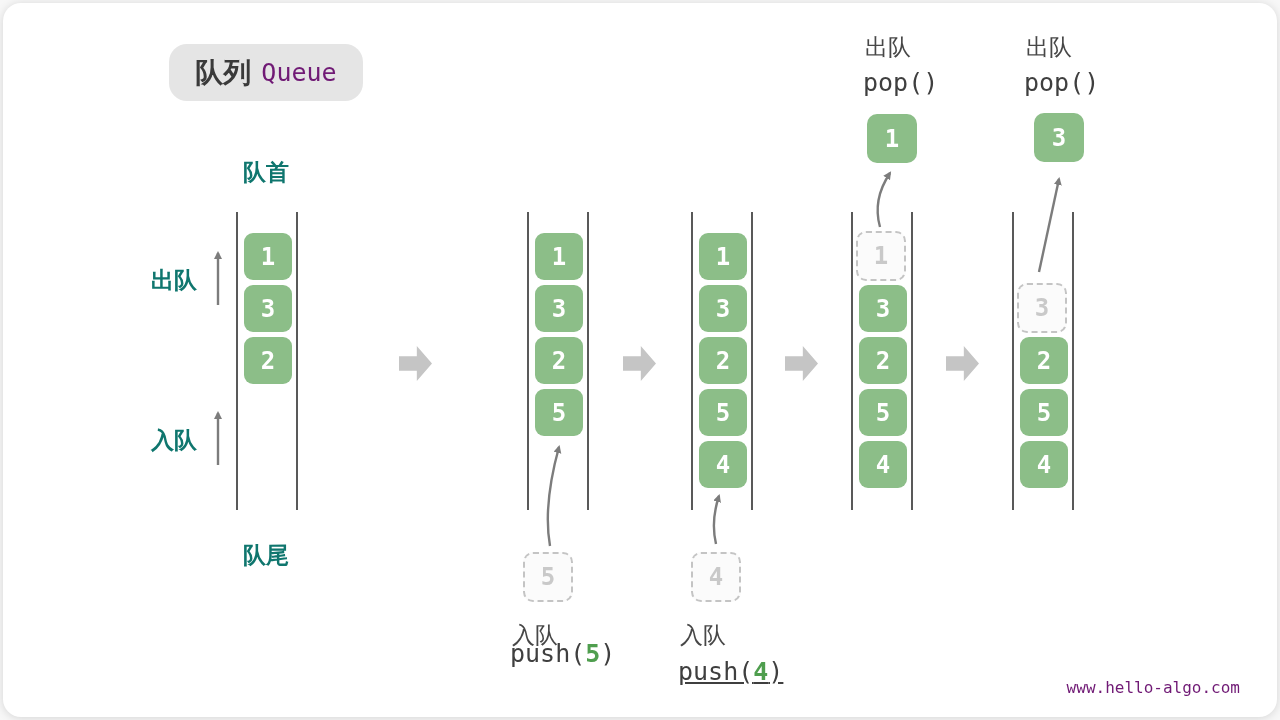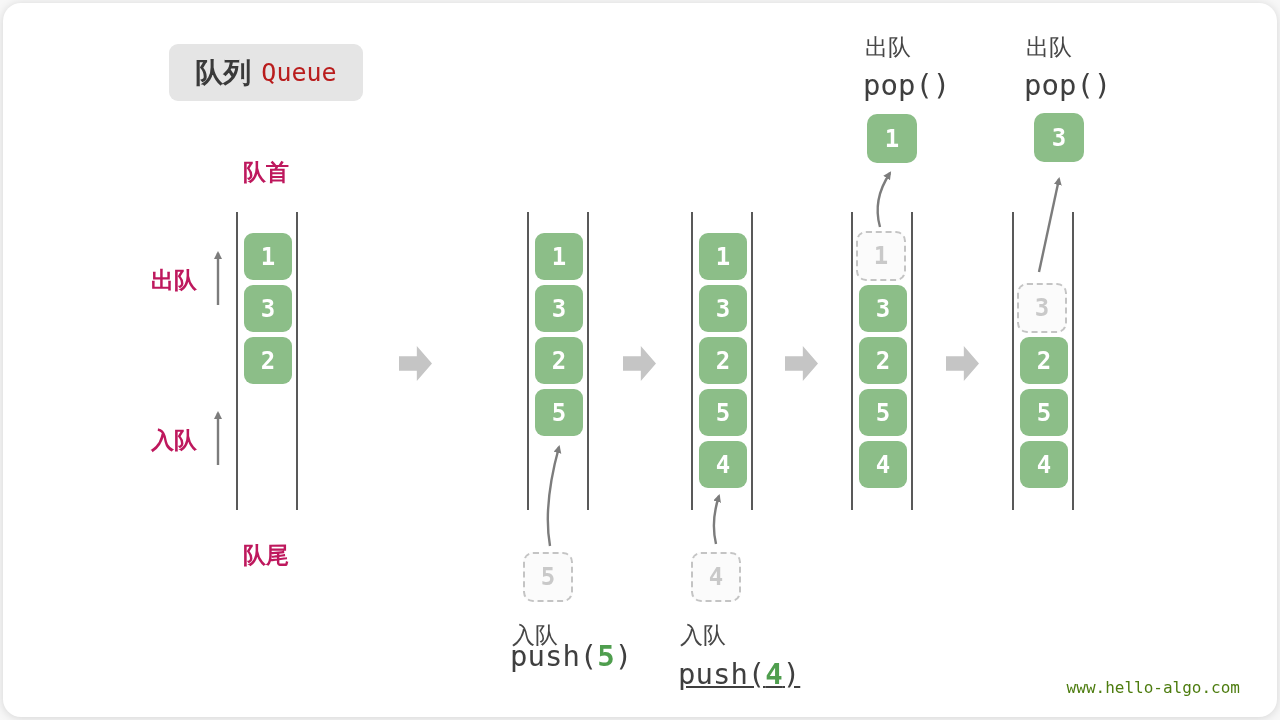--- a/index.html
+++ b/index.html
@@ -5,29 +5,29 @@
   * { margin: 0; padding: 0; box-sizing: border-box; }
   html, body { width: 1280px; height: 720px; background: #f7f7f7; font-family: "Liberation Sans", sans-serif; }
   .stage { position: relative; width: 1280px; height: 720px; overflow: hidden; }
   .card {
     position: absolute; left: 3px; top: 3px; width: 1274px; height: 714px;
     background: #ffffff; border-radius: 18px;
     box-shadow: 0 1px 10px rgba(0,0,0,0.14);
   }
   .badge {
     position: absolute; left: 169px; top: 44px; width: 194px; height: 57px;
-    background: #e5e5e5; border-radius: 9px;
+    background: #e5e5e5; border-radius: 18px;
     display: flex; align-items: center; justify-content: center; gap: 10px;
   }
   .badge .zh { font-size: 28px; font-weight: bold; color: #3a3a3a; }
-  .badge .en { font-family: "DejaVu Sans Mono", monospace; font-size: 25px; color: #b91c1c; }
+  .badge .en { font-family: "DejaVu Sans Mono", monospace; font-size: 25px; color: #701a75; }
 
-  .cjk-bold { position: absolute; font-size: 23px; font-weight: bold; color: #be185d; white-space: nowrap; }
+  .cjk-bold { position: absolute; font-size: 23px; font-weight: bold; color: #0f766e; white-space: nowrap; }
   .cjk { position: absolute; font-size: 23px; font-weight: normal; color: #474747; white-space: nowrap; }
-  .code { position: absolute; font-family: "DejaVu Sans Mono", monospace; font-size: 29px; color: #3f3f3f; white-space: nowrap; }
+  .code { position: absolute; font-family: "DejaVu Sans Mono", monospace; font-size: 25px; color: #3f3f3f; white-space: nowrap; }
   .code .arg { color: #4f9e4e; font-weight: bold; }
 
   .tube {
     position: absolute; top: 212px; height: 298px; width: 62px;
     border-left: 2px solid #595959; border-right: 2px solid #595959;
   }
   .cell {
     position: absolute; width: 48px; height: 47px;
     background: #8cbe88; border-radius: 9px;
     display: flex; align-items: center; justify-content: center;
@@ -40,21 +40,21 @@
     display: flex; align-items: center; justify-content: center;
     color: #c9c9c9; font-family: "DejaVu Sans Mono", monospace; font-size: 24px; font-weight: bold;
   }
   .block-arrow {
     position: absolute; width: 33px; height: 35px; background: #c5c5c5;
     clip-path: polygon(0% 29%, 54% 29%, 54% 0%, 100% 50%, 54% 100%, 54% 71%, 0% 71%);
   }
   .arrows-overlay { position: absolute; left: 0; top: 0; width: 1280px; height: 720px; pointer-events: none; }
   .watermark {
     position: absolute; right: 40px; top: 678px;
-    font-family: "DejaVu Sans Mono", monospace; font-size: 16px; color: #4d7c0f;
+    font-family: "DejaVu Sans Mono", monospace; font-size: 16px; color: #701a75;
   }
 </style>
 </head>
 <body>
 
 <div class="stage">
   <div class="card"></div>
 
   <div class="badge">
     <span class="zh">队列</span>

